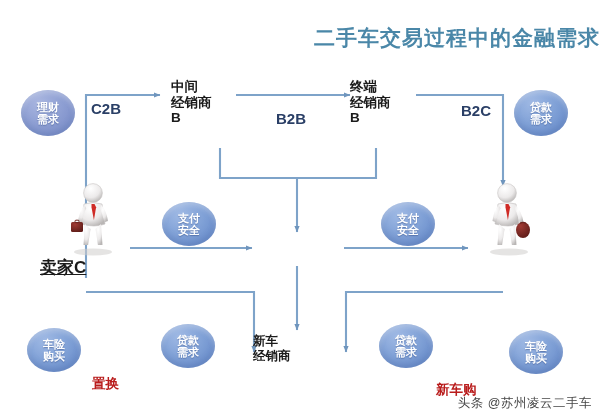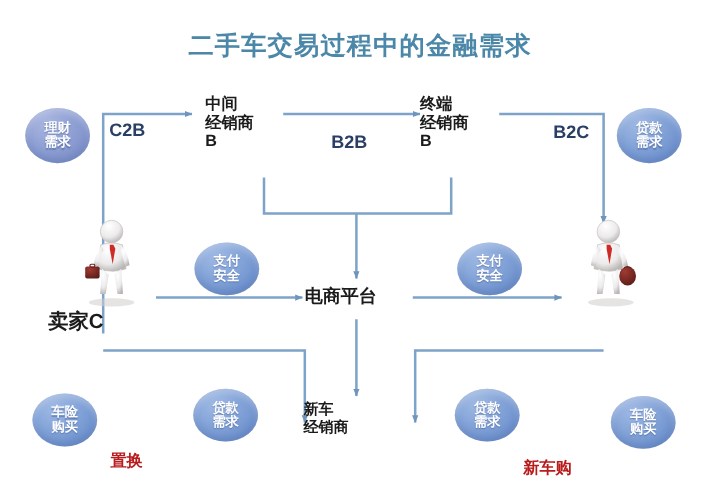--- a/index.html
+++ b/index.html
@@ -22,21 +22,21 @@
     width: 600px;
     height: 416px;
   }
   .abs { position: absolute; }
 
   
   #page-title {
     left: 0;
     top: 24px;
     width: 600px;
-    text-align: center;
+    text-align: right;
     font-size: 21px;
     font-weight: bold;
     color: #4a87a8;
     letter-spacing: 1px;
     white-space: nowrap;
   }
 
   
   .node-label {
     font-weight: bold;
@@ -148,21 +148,21 @@
     <circle cx="31" cy="11" r="9.4" fill="url(#gPerson)" stroke="#c7c4c3" stroke-width="0.6"></circle>
     <path d="M22,22 q9,-3 18,0 l3,20 q-10,4 -24,0 z" fill="url(#gPerson)" stroke="#c3c0bf" stroke-width="0.6"></path>
     <path d="M29.5,22 l3,0 l1.6,3.2 l-2.2,13 l-2.4,-13 z" fill="#cf2b26"></path>
     <path d="M22.5,23 q-5,6 -6.5,16 l3.6,1.2 q2.2,-9 4.6,-14 z" fill="url(#gPerson)"></path>
     <path d="M39.5,23 q5,6 6.5,16 l-3.6,1.2 q-2.2,-9 -4.6,-14 z" fill="url(#gPerson)"></path>
     <path d="M23,42 l-1.5,21 l4.6,0 l2.4,-16 z" fill="url(#gPerson)"></path>
     <path d="M39,42 l1.5,21 l-4.6,0 l-2.4,-16 z" fill="url(#gPerson)"></path>
     <rect x="9" y="40" width="12" height="10" rx="1.6" fill="url(#gCase)"></rect>
     <rect x="13" y="38.2" width="4" height="2.4" rx="1" fill="none" stroke="#6d2520" stroke-width="1"></rect>
   </svg>
-  <div class="abs node-label node-actor" style="left:40px; top:258px; width:106px;">卖家C</div>
+  <div class="abs node-label node-actor" style="left:40px; top:258px; width:106px;text-decoration:underline;">卖家C</div>
 
   <svg class="abs" style="left:478px; top:182px;" width="62" height="74" viewBox="0 0 62 74">
     <ellipse cx="31" cy="70" rx="19" ry="3.4" fill="#cfcdcc" opacity="0.55"></ellipse>
     <circle cx="29" cy="11" r="9.4" fill="url(#gPerson)" stroke="#c7c4c3" stroke-width="0.6"></circle>
     <path d="M20,22 q9,-3 18,0 l3,20 q-10,4 -24,0 z" fill="url(#gPerson)" stroke="#c3c0bf" stroke-width="0.6"></path>
     <path d="M27.5,22 l3,0 l1.6,3.2 l-2.2,13 l-2.4,-13 z" fill="#cf2b26"></path>
     <path d="M20.5,23 q-5,6 -6,16 l3.6,1.2 q2,-9 4.4,-14 z" fill="url(#gPerson)"></path>
     <path d="M37.5,23 q6,6 8,17 l-3.6,1.4 q-2.6,-9.4 -5,-14.4 z" fill="url(#gPerson)"></path>
     <path d="M21,42 l-1.5,21 l4.6,0 l2.4,-16 z" fill="url(#gPerson)"></path>
     <path d="M37,42 l1.5,21 l-4.6,0 l-2.4,-16 z" fill="url(#gPerson)"></path>
@@ -170,21 +170,20 @@
     <path d="M42,41.5 q3,-2.4 6,0" fill="none" stroke="#6d2520" stroke-width="1.2"></path>
   </svg>
 
   <div class="abs node-label node-dealer" style="left:171px; top:79px; width:66px;">中间
 经销商
 B</div>
   <div class="abs node-label node-dealer" style="left:350px; top:79px; width:66px;">终端
 经销商
 B</div>
 
-  <div class="abs node-label node-platform" style="left:254px; top:239px; width:90px;">电商平台</div>
 
   <div class="abs node-label node-newcar" style="left:253px; top:334px; width:92px;">新车
 经销商</div>
 
   <div class="abs flow-label" style="left:91px; top:100px;">C2B</div>
   <div class="abs flow-label" style="left:276px; top:110px;">B2B</div>
   <div class="abs flow-label" style="left:461px; top:102px;">B2C</div>
   <div class="abs flow-label cn" style="left:92px; top:328px;">置换</div>
   <div class="abs flow-label cn" style="left:436px; top:334px;">新车购</div>
 
@@ -206,14 +205,15 @@
 
   <div class="abs badge" style="left:509px; top:330px; width:54px; height:44px;">车险
 购买</div>
 
   <div class="abs badge" style="left:161px; top:324px; width:54px; height:44px;">贷款
 需求</div>
 
   <div class="abs badge" style="left:379px; top:324px; width:54px; height:44px;">贷款
 需求</div>
 
+  <div class="abs" id="footer-watermark">头条 @苏州凌云二手车</div>
 
 </div>
 
 </body></html>

